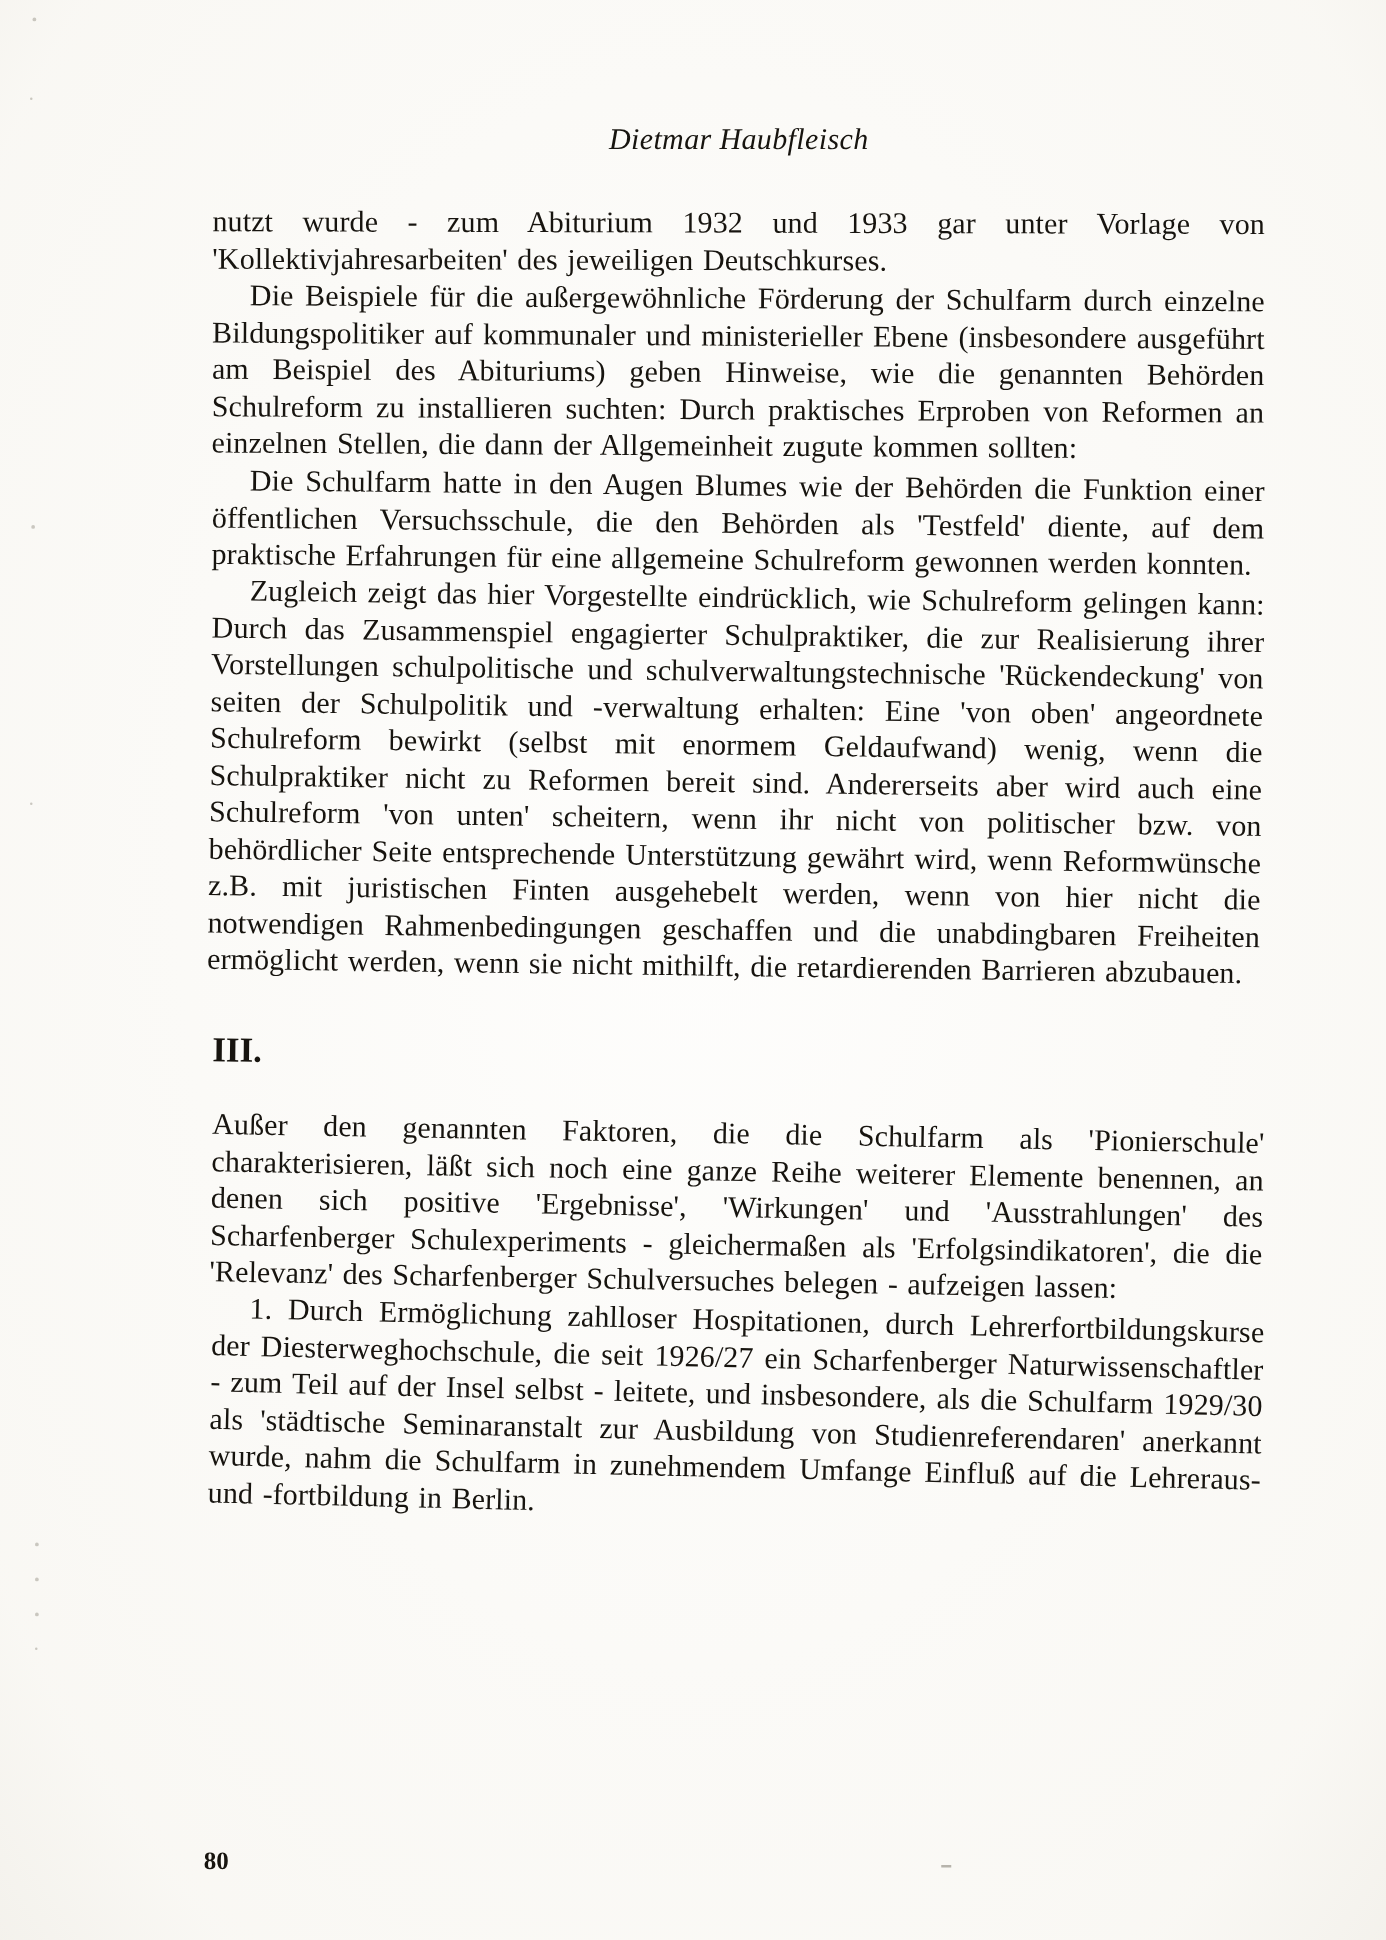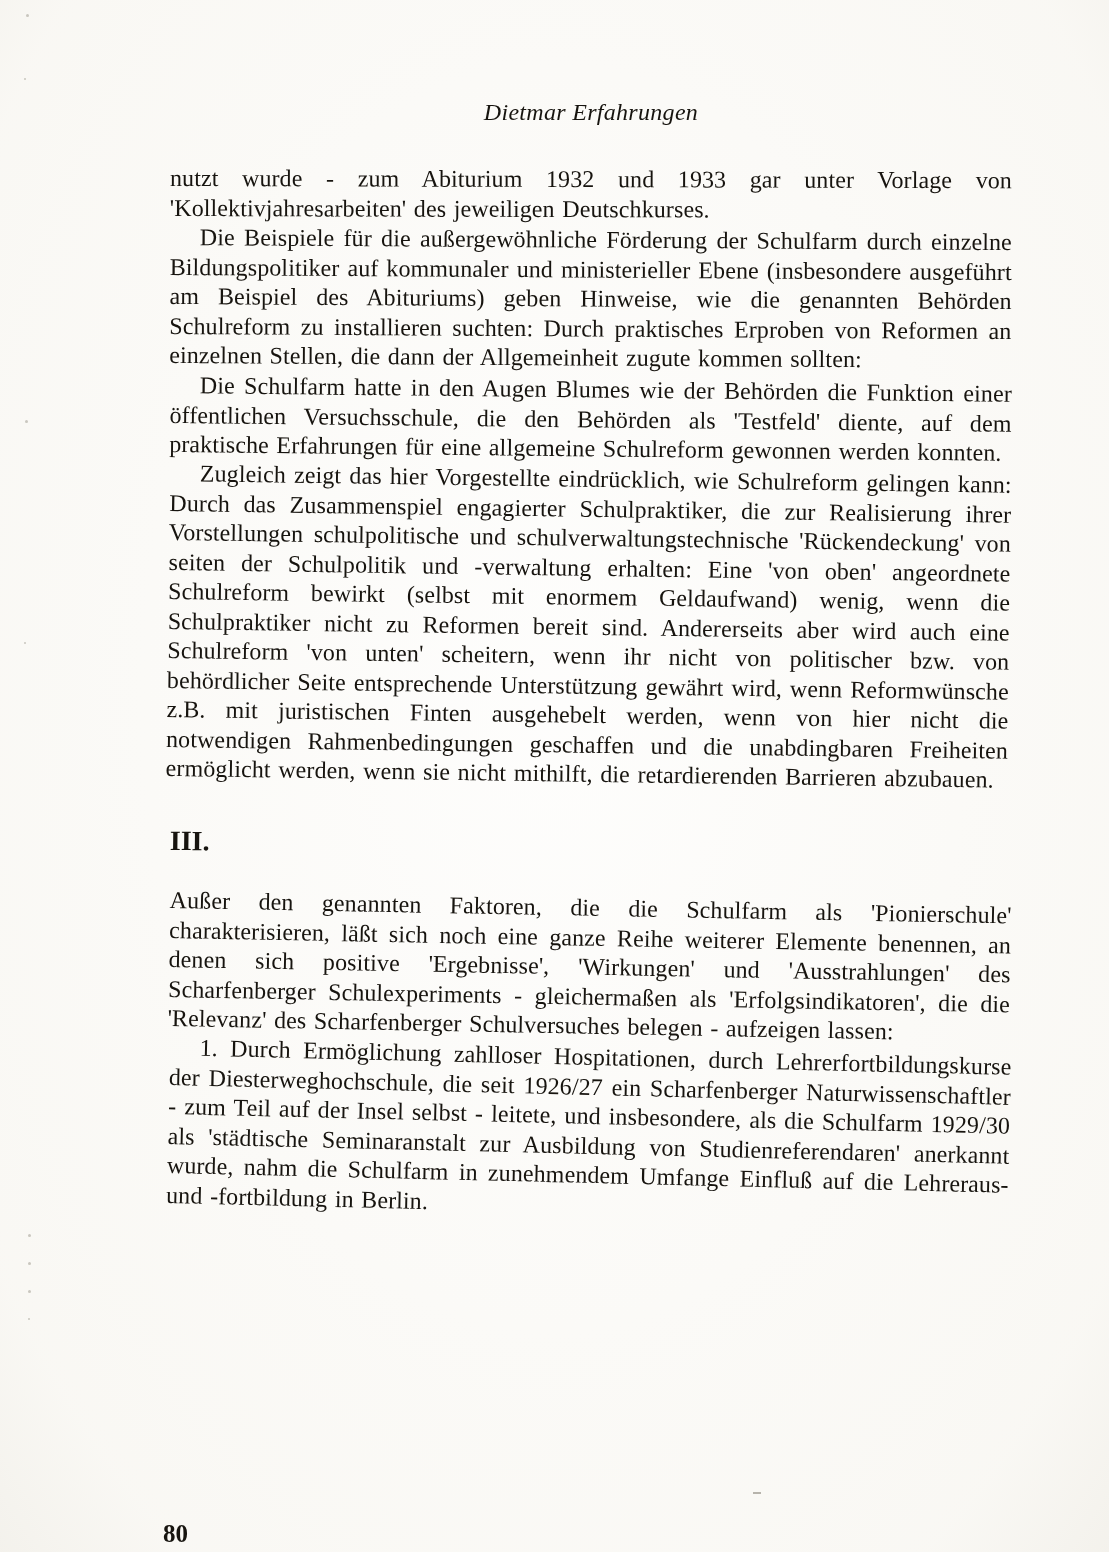--- a/index.html
+++ b/index.html
@@ -56,22 +56,22 @@
   
   .r1 { transform: rotate(0.15deg); transform-origin: left top; }
   .r2 { transform: rotate(0.35deg); transform-origin: left top; }
   .r3 { transform: rotate(0.60deg); transform-origin: left top; }
   .r4 { transform: rotate(0.80deg); transform-origin: left top; }
   .r5 { transform: rotate(1.05deg); transform-origin: left top; }
   .r6 { transform: rotate(1.35deg); transform-origin: left top; }
   .page-number {
     position: absolute;
     left: 163px;
-    top: 1520px;
-    font-size: 25px;
+    top: 1478px;
+    font-size: 20px;
     font-weight: bold;
   }
   .speck {
     position: absolute;
     background: #a39e93;
     border-radius: 50%;
     opacity: 0.55;
   }
   .dash-mark {
     position: absolute;
@@ -81,21 +81,21 @@
     opacity: 0.6;
   }
 </style>
 </head>
 <body>
 
 <div class="page">
 
   <main class="text-block">
 
-    <div class="running-header">Dietmar Erfahrungen</div>
+    <div class="running-header">Dietmar Haubfleisch</div>
 
     <p class="para r1">nutzt wurde - zum Abiturium 1932 und 1933 gar unter Vorlage von 'Kollektivjahresarbeiten' des jeweiligen Deutschkurses.</p>
 
     <p class="para indent r2">Die Beispiele für die außergewöhnliche Förderung der Schulfarm durch einzelne Bildungspolitiker auf kommunaler und ministerieller Ebene (insbesondere ausgeführt am Beispiel des Abituriums) geben Hinweise, wie die genannten Behörden Schulreform zu installieren suchten: Durch praktisches Erproben von Reformen an einzelnen Stellen, die dann der Allgemeinheit zugute kommen sollten:</p>
 
     <p class="para indent r3">Die Schulfarm hatte in den Augen Blumes wie der Behörden die Funktion einer öffentlichen Versuchsschule, die den Behörden als 'Testfeld' diente, auf dem praktische Erfahrungen für eine allgemeine Schulreform gewonnen werden konnten.</p>
 
     <p class="para indent r4">Zugleich zeigt das hier Vorgestellte eindrücklich, wie Schulreform gelingen kann: Durch das Zusammenspiel engagierter Schulpraktiker, die zur Realisierung ihrer Vorstellungen schulpolitische und schulverwaltungstechnische 'Rückendeckung' von seiten der Schulpolitik und -verwaltung erhalten: Eine 'von oben' angeordnete Schulreform bewirkt (selbst mit enormem Geldaufwand) wenig, wenn die Schulpraktiker nicht zu Reformen bereit sind. Andererseits aber wird auch eine Schulreform 'von unten' scheitern, wenn ihr nicht von politischer bzw. von behördlicher Seite entsprechende Unterstützung gewährt wird, wenn Reformwünsche z.B. mit juristischen Finten ausgehebelt werden, wenn von hier nicht die notwendigen Rahmenbedingungen geschaffen und die unabdingbaren Freiheiten ermöglicht werden, wenn sie nicht mithilft, die retardierenden Barrieren abzubauen.</p>
 
     <h2 class="sec-heading r3">III.</h2>

